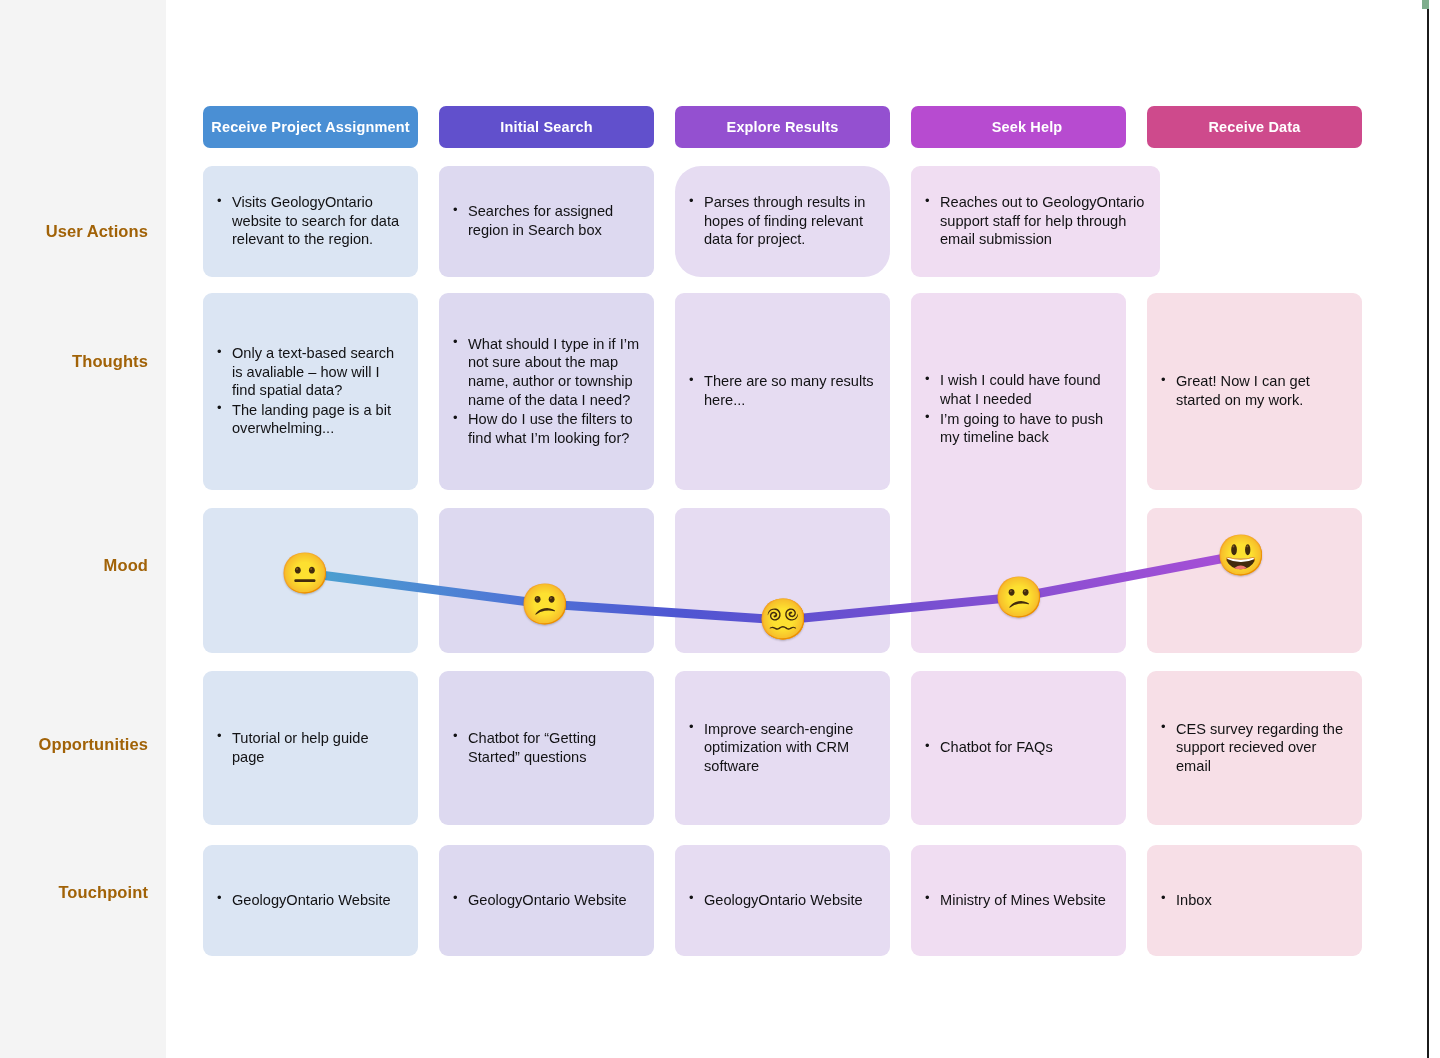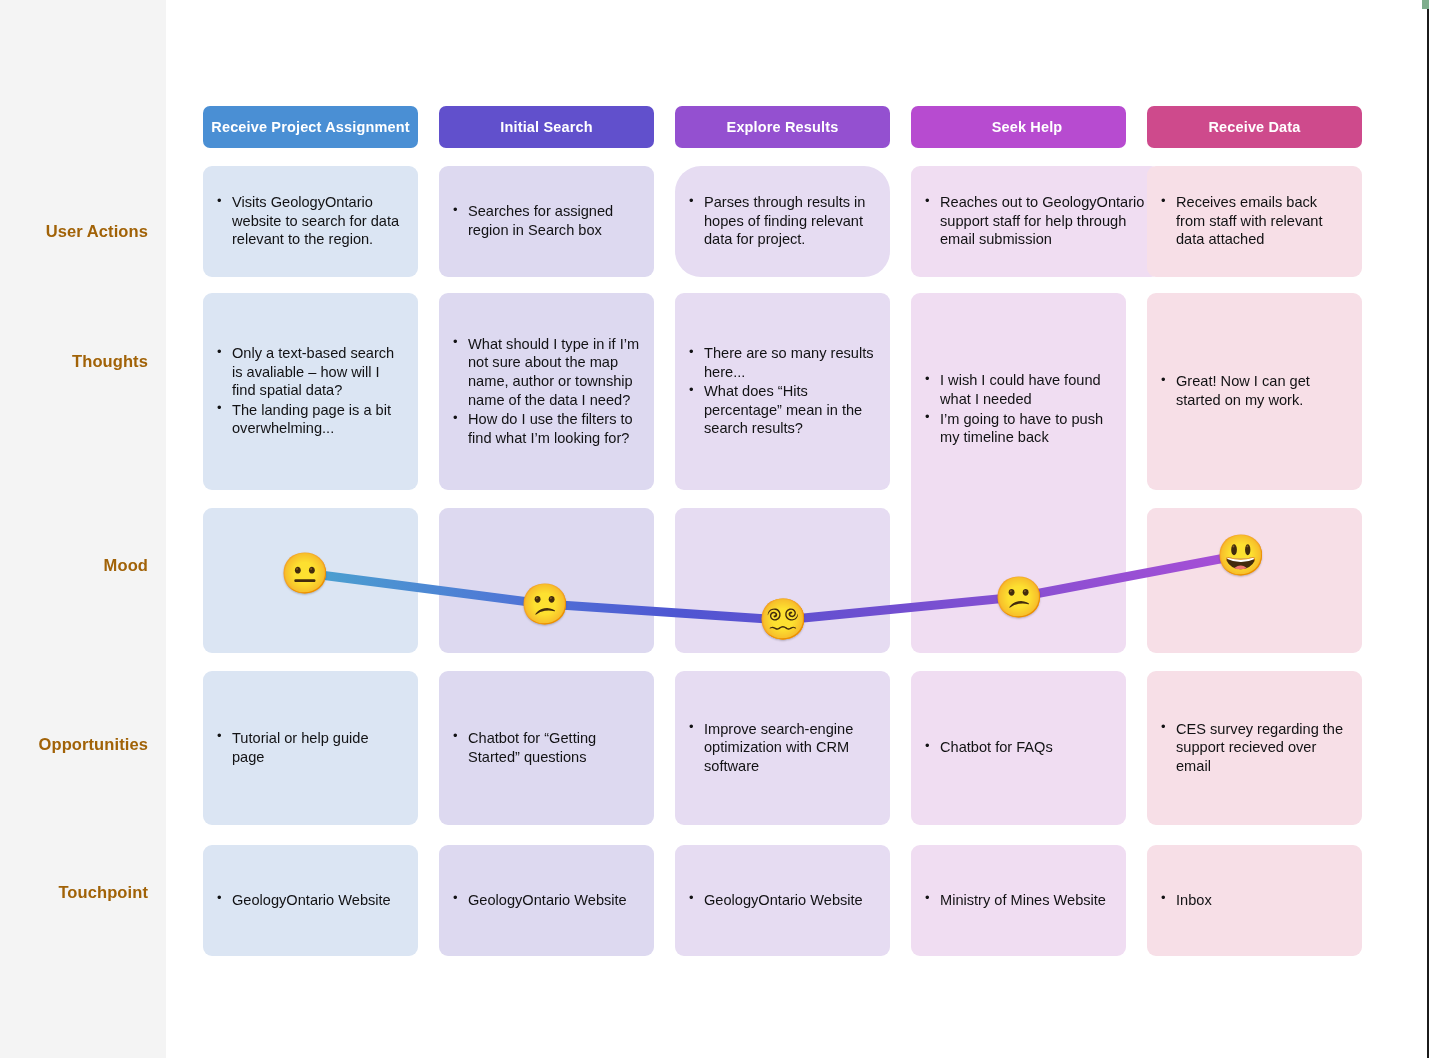--- a/index.html
+++ b/index.html
@@ -118,42 +118,36 @@
   <div class="card" style="left:675px;top:166px;width:215px;height:111px;background:#e6dcf2;border-radius:26px;">
     <ul>
         <li>Parses through results in hopes of finding relevant data for project.</li>
       </ul>
   </div>
   <div class="card" style="left:911px;top:166px;width:249px;height:111px;background:#f0ddf2;">
     <ul>
         <li>Reaches out to GeologyOntario support staff for help through email submission</li>
       </ul>
   </div>
-  <div class="card" style="left:1147px;top:166px;width:215px;height:111px;background:#f7dfe7;">
-    <ul>
-        <li>Receives emails back from staff with relevant data attached</li>
-      </ul>
-  </div>
 
   <div class="card" style="left:203px;top:293px;width:215px;height:197px;background:#dbe5f3;">
     <ul>
       <li>Only a text-based search is avaliable – how will I find spatial data?</li>
       <li>The landing page is a bit overwhelming...</li>
     </ul>
   </div>
   <div class="card" style="left:439px;top:293px;width:215px;height:197px;background:#ddd9f0;">
     <ul>
       <li>What should I type in if I’m not sure about the map name, author or township name of the data I need?</li>
       <li>How do I use the filters to find what I’m looking for?</li>
     </ul>
   </div>
   <div class="card" style="left:675px;top:293px;width:215px;height:197px;background:#e6dcf2;">
     <ul>
       <li>There are so many results here...</li>
-      <li>What does “Hits percentage” mean in the search results?</li>
     </ul>
   </div>
   <div class="card" style="left:911px;top:293px;width:215px;height:233px;background:#f0ddf2;">
     <ul>
       <li>I wish I could have found what I needed</li>
       <li>I’m going to have to push my timeline back</li>
     </ul>
   </div>
   <div class="card" style="left:1147px;top:293px;width:215px;height:197px;background:#f7dfe7;">
     <ul>

